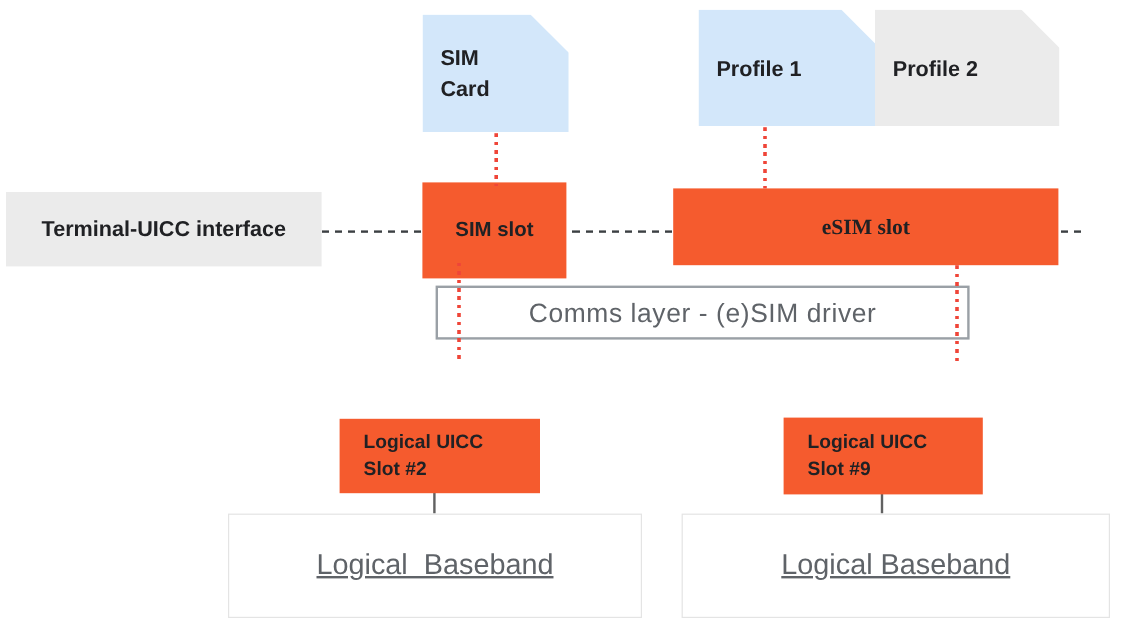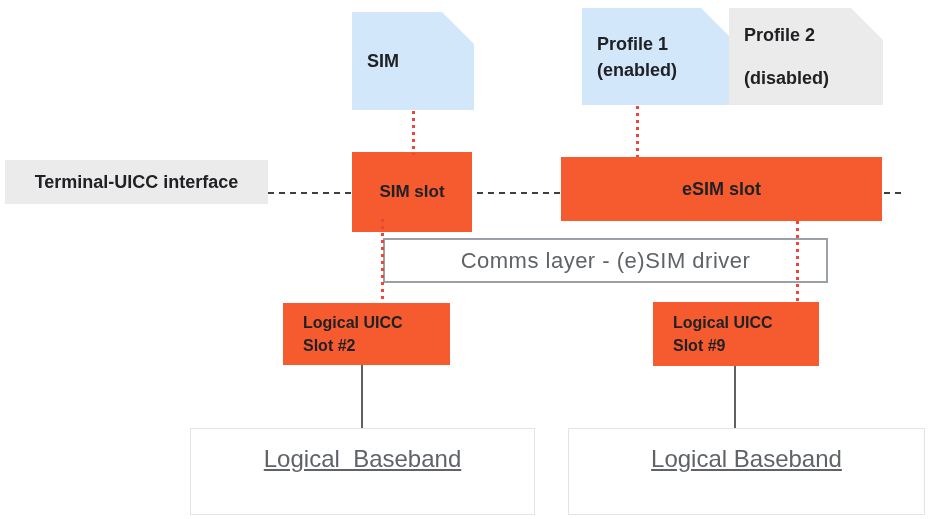--- a/index.html
+++ b/index.html
@@ -21,21 +21,21 @@
     position: relative;
     width: 935px;
     height: 519px;
     background: #ffffff;
     overflow: hidden;
   }
   .node { position: absolute; }
 
   
   .terminal-box {
-    left: 5px; top: 160px; width: 263px; height: 44px;
+    left: 5px; top: 160px; width: 263px; height: 62px;
     background: var(--light_gray);
     display: flex; align-items: center; justify-content: center;
     font-weight: bold; font-size: 18px; color: var(--text_dark);
     z-index: 2;
   }
 
   
   .dashed-line {
     left: 268px; top: 192px; width: 637px; height: 2px;
     background: repeating-linear-gradient(to right,
@@ -59,52 +59,52 @@
   .profile2   { left: 729px; top: 8px;  width: 154px; height: 97px; }
 
   
   .slot {
     background: var(--orange);
     display: flex; align-items: center; justify-content: center;
     font-weight: bold; color: var(--text_dark);
     z-index: 2;
   }
   .sim-slot  { left: 352px; top: 152px; width: 120px; height: 80px; font-size: 17px; }
-  .esim-slot { left: 561px; top: 157px; width: 321px; height: 64px; font-size: 18px; }
+  .esim-slot { left: 561px; top: 157px; width: 321px; height: 64px; font-size: 18px; font-family: Liberation Serif, serif; }
 
   
   .comms-box {
     left: 363px; top: 238px; width: 445px; height: 45px;
     background: #ffffff;
     border: 2px solid var(--comms_border);
     display: flex; align-items: center; justify-content: center;
     font-size: 22px; color: var(--muted_gray);
     letter-spacing: 0.5px;
     z-index: 2;
-    margin-left: 20px;
   }
 
   
   .uicc {
     background: var(--orange);
     display: flex; flex-direction: column; justify-content: center;
     padding-left: 20px;
     font-weight: bold; font-size: 16px; line-height: 23px;
     color: var(--text_dark);
     z-index: 2;
+    margin-top: 46px;
   }
   .uicc1 { left: 283px; top: 303px; width: 167px; height: 62px; }
   .uicc2 { left: 653px; top: 302px; width: 166px; height: 64px; }
 
   
   .baseband {
     background: #ffffff;
     border: 1px solid var(--baseband_border);
     display: flex; justify-content: center;
-    padding-top: 16px;
+    padding-top: 28px;
     font-size: 24px; color: var(--muted_gray);
     z-index: 2;
   }
   .baseband1 { left: 190px; top: 428px; width: 345px; height: 87px; }
   .baseband2 { left: 568px; top: 428px; width: 357px; height: 87px; }
   .baseband-label { text-decoration: underline; white-space: pre; }
 
   
   .red-dotted {
     width: 3px;
@@ -128,30 +128,29 @@
 <div class="canvas">
 
   <div class="node dashed-line"></div>
 
   <div class="node terminal-box">
     <span>Terminal-UICC interface</span>
   </div>
 
   <div class="node card blue sim-card">
     <span>SIM</span>
+    <span>Card</span>
   </div>
 
   <div class="node card blue profile1">
     <span>Profile 1</span>
-    <span>(enabled)</span>
   </div>
 
   <div class="node card gray profile2">
     <span>Profile 2</span>
-    <span>(disabled)</span>
   </div>
 
   <div class="node slot sim-slot">
     <span>SIM slot</span>
   </div>
 
   <div class="node slot esim-slot">
     <span>eSIM slot</span>
   </div>
 

